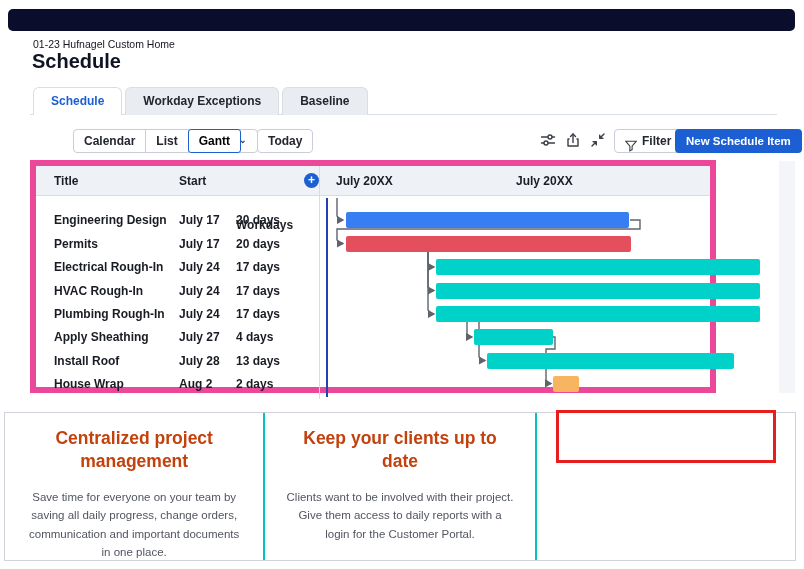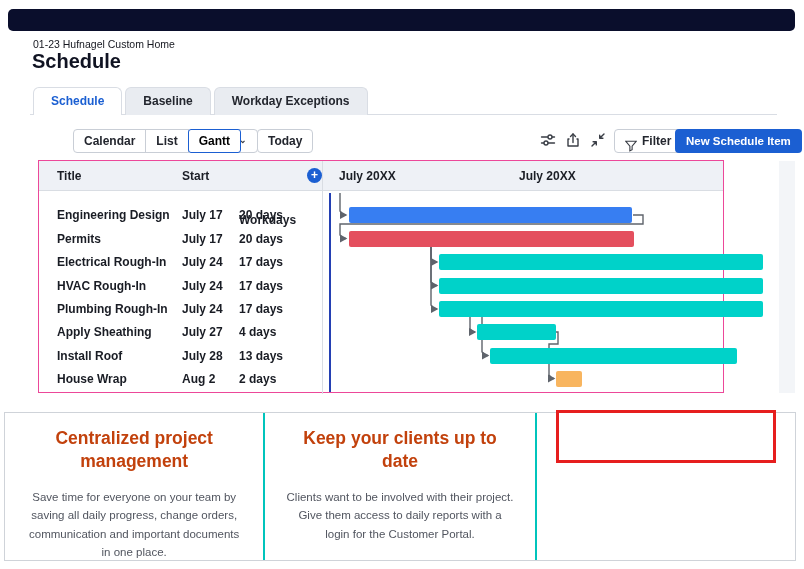--- a/index.html
+++ b/index.html
@@ -35,22 +35,22 @@
   .chev { font-size:9px; color:#3a3e46; transform:translateY(-1px); }
 
   .icon-btn { position:absolute; top:132px; width:17px; height:17px; cursor:pointer; }
   .icon-btn svg { width:16px; height:16px; stroke:#3a3e46; stroke-width:1.4; fill:none; stroke-linecap:round; stroke-linejoin:round; }
   .filter-btn svg { width:12px; height:12px; stroke:#3a3e46; stroke-width:1.3; fill:none; }
 
   .new-btn { position:absolute; left:675px; top:129px; height:24px; line-height:24px; padding:0 11px;
              background:#1b5fd2; color:#fff; font-size:11.5px; font-weight:700; border:none;
              border-radius:4px; cursor:pointer; }
 
-  .panel { position:absolute; left:38px; top:160px; width:686px; height:233px;
-           border:1px solid #ec4899; background:#fff; }
+  .panel { position:absolute; left:30px; top:160px; width:686px; height:233px;
+           border:6px solid #ec4899; background:#fff; }
   .panel-header { position:absolute; left:0; top:0; width:100%; height:30px;
                   background:#eef1f6; border-bottom:1px solid #d9dde3; }
   .col-label { position:absolute; top:0; line-height:30px; font-size:12px; font-weight:700; color:#1b1e26; }
   .plus-circle { position:absolute; left:268px; top:7px; width:15px; height:15px; border-radius:50%;
                  background:#1b5fd2; color:#fff; font-size:12px; line-height:14px; text-align:center;
                  font-weight:700; cursor:pointer; }
   .v-divider { position:absolute; left:283px; top:0; width:1px; height:233px; background:#d9dde3; }
 
   .cell { position:absolute; transform:translateY(-50%); font-size:12px; font-weight:700; color:#191c24; white-space:nowrap; }
 
@@ -76,22 +76,22 @@
 
 <div class="page">
 
   <div class="topbar"></div>
 
   <div class="breadcrumb">01-23 Hufnagel Custom Home</div>
   <div class="page-title">Schedule</div>
 
   <div class="tabs">
       <div class="tab active">Schedule</div>
+      <div class="tab">Workday Exceptions</div>
       <div class="tab">Baseline</div>
-      <div class="tab">Workday Exceptions</div>
     </div>
   <div class="tabline"></div>
 
   <div class="views">
       <div class="seg-btn">Calendar</div>
       <div class="seg-btn">List</div>
       <div class="seg-btn active">Gantt</div>
     </div>
 
   <div class="tool-btn zoom-select">

